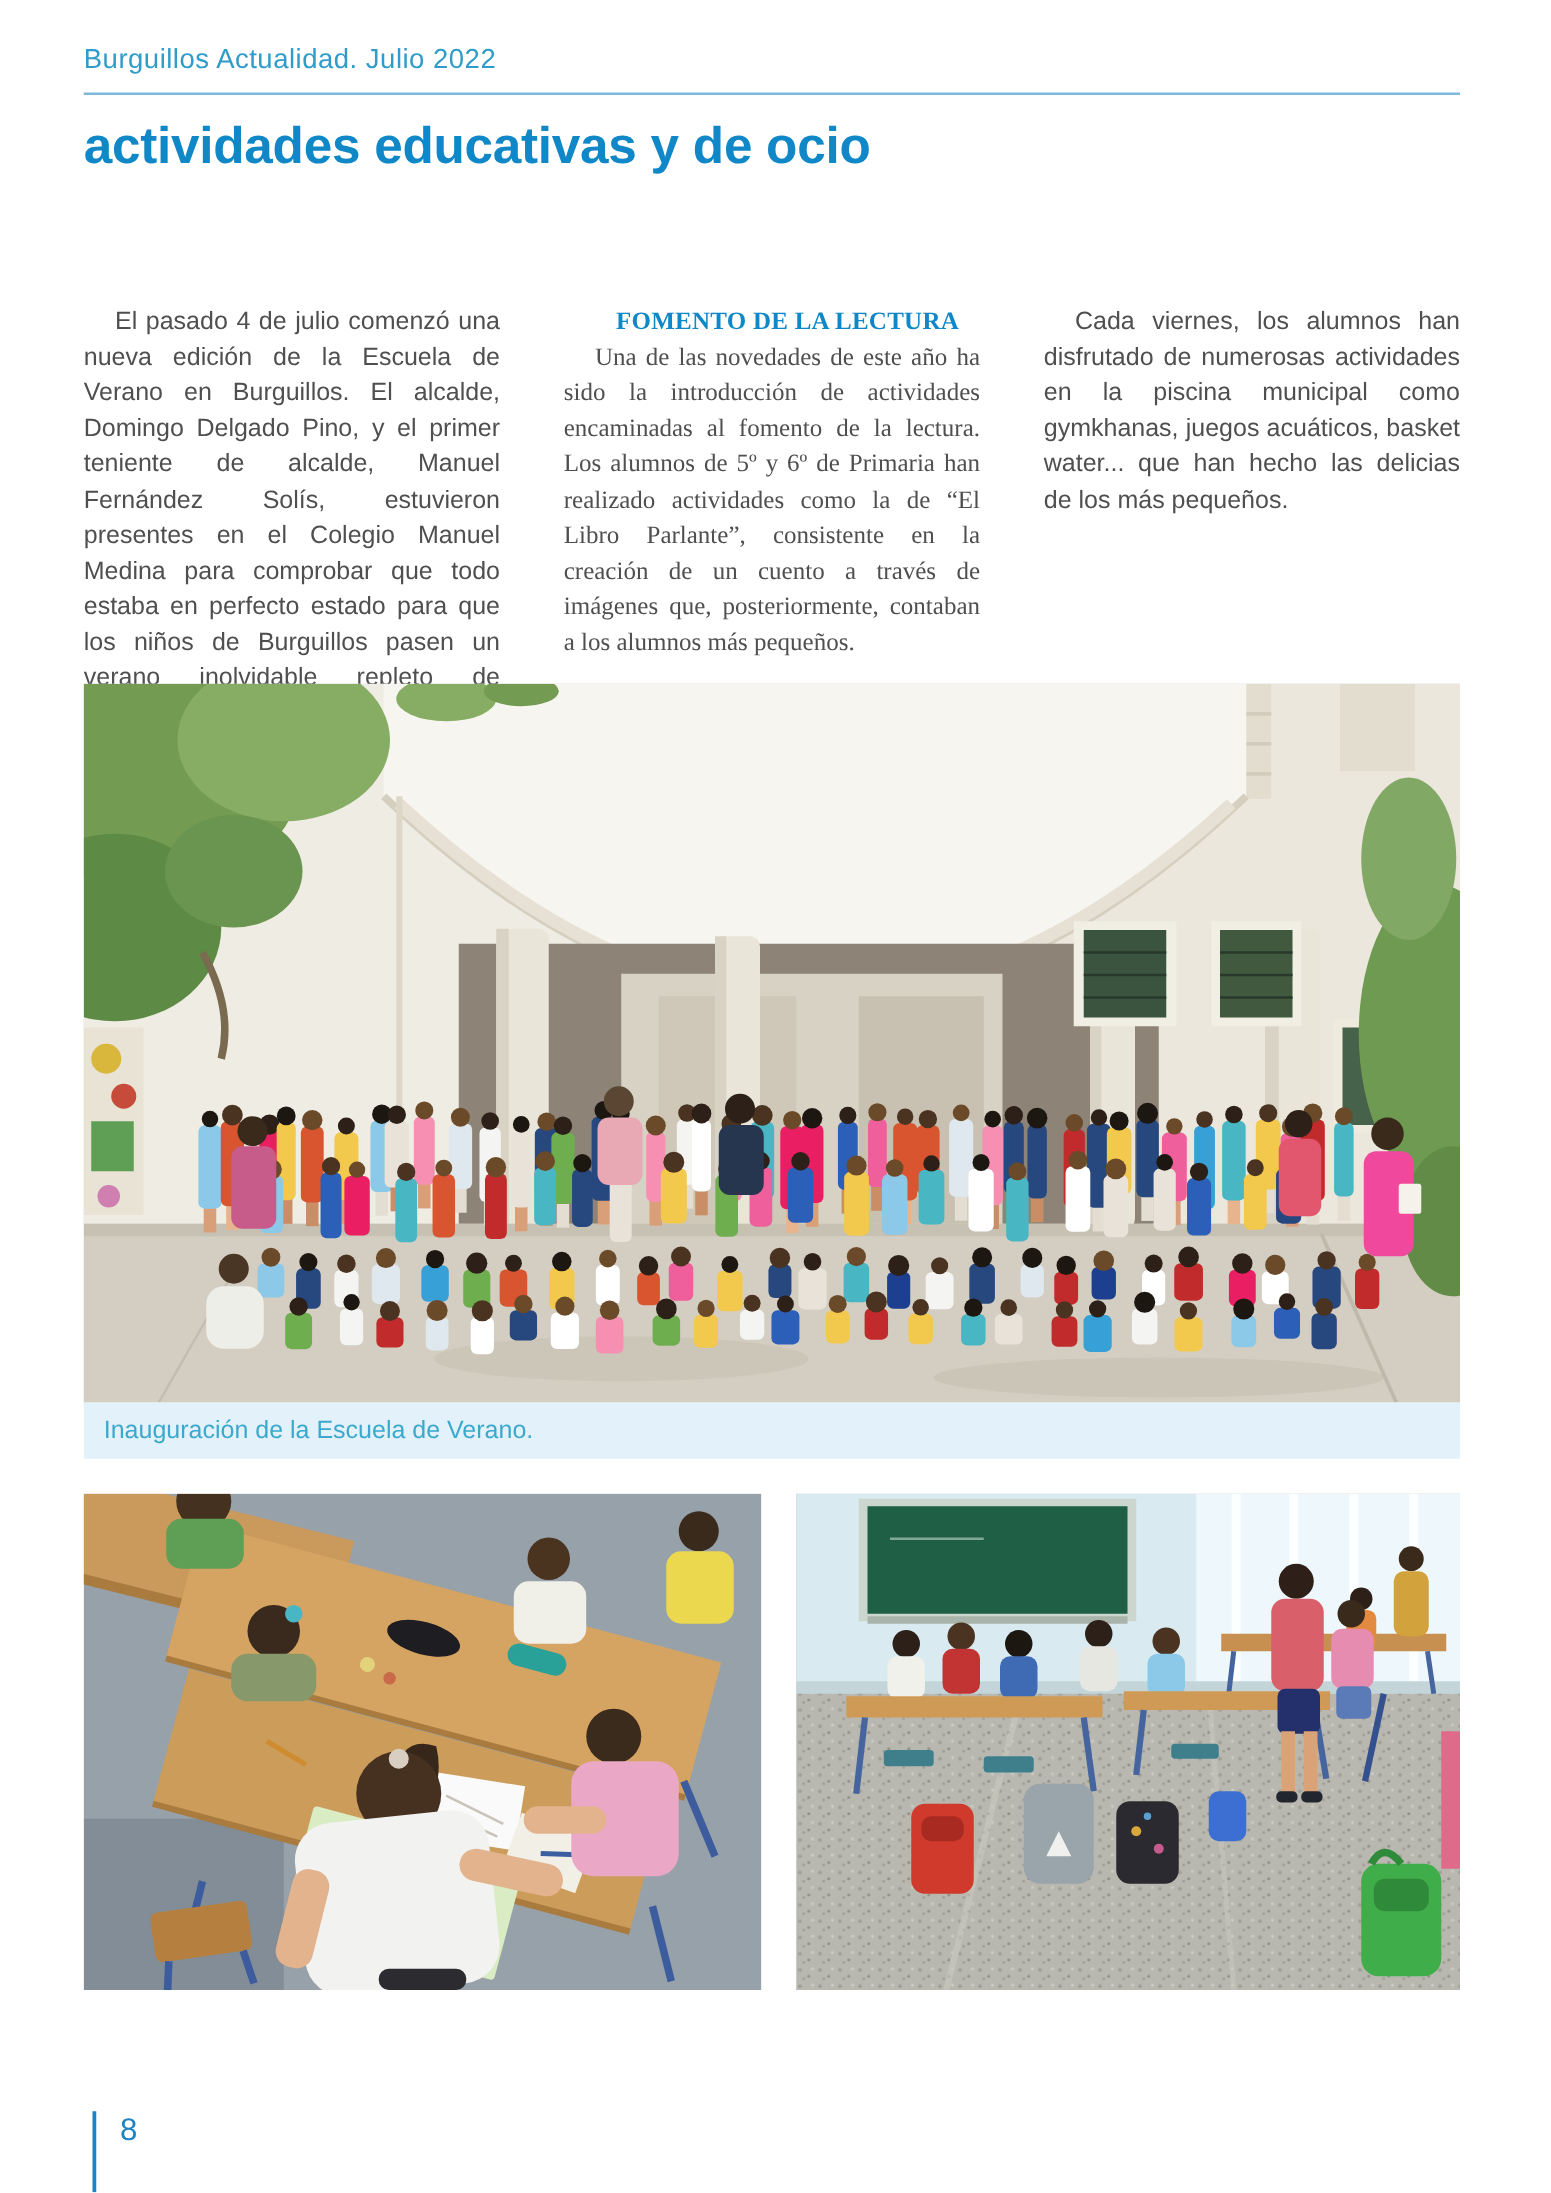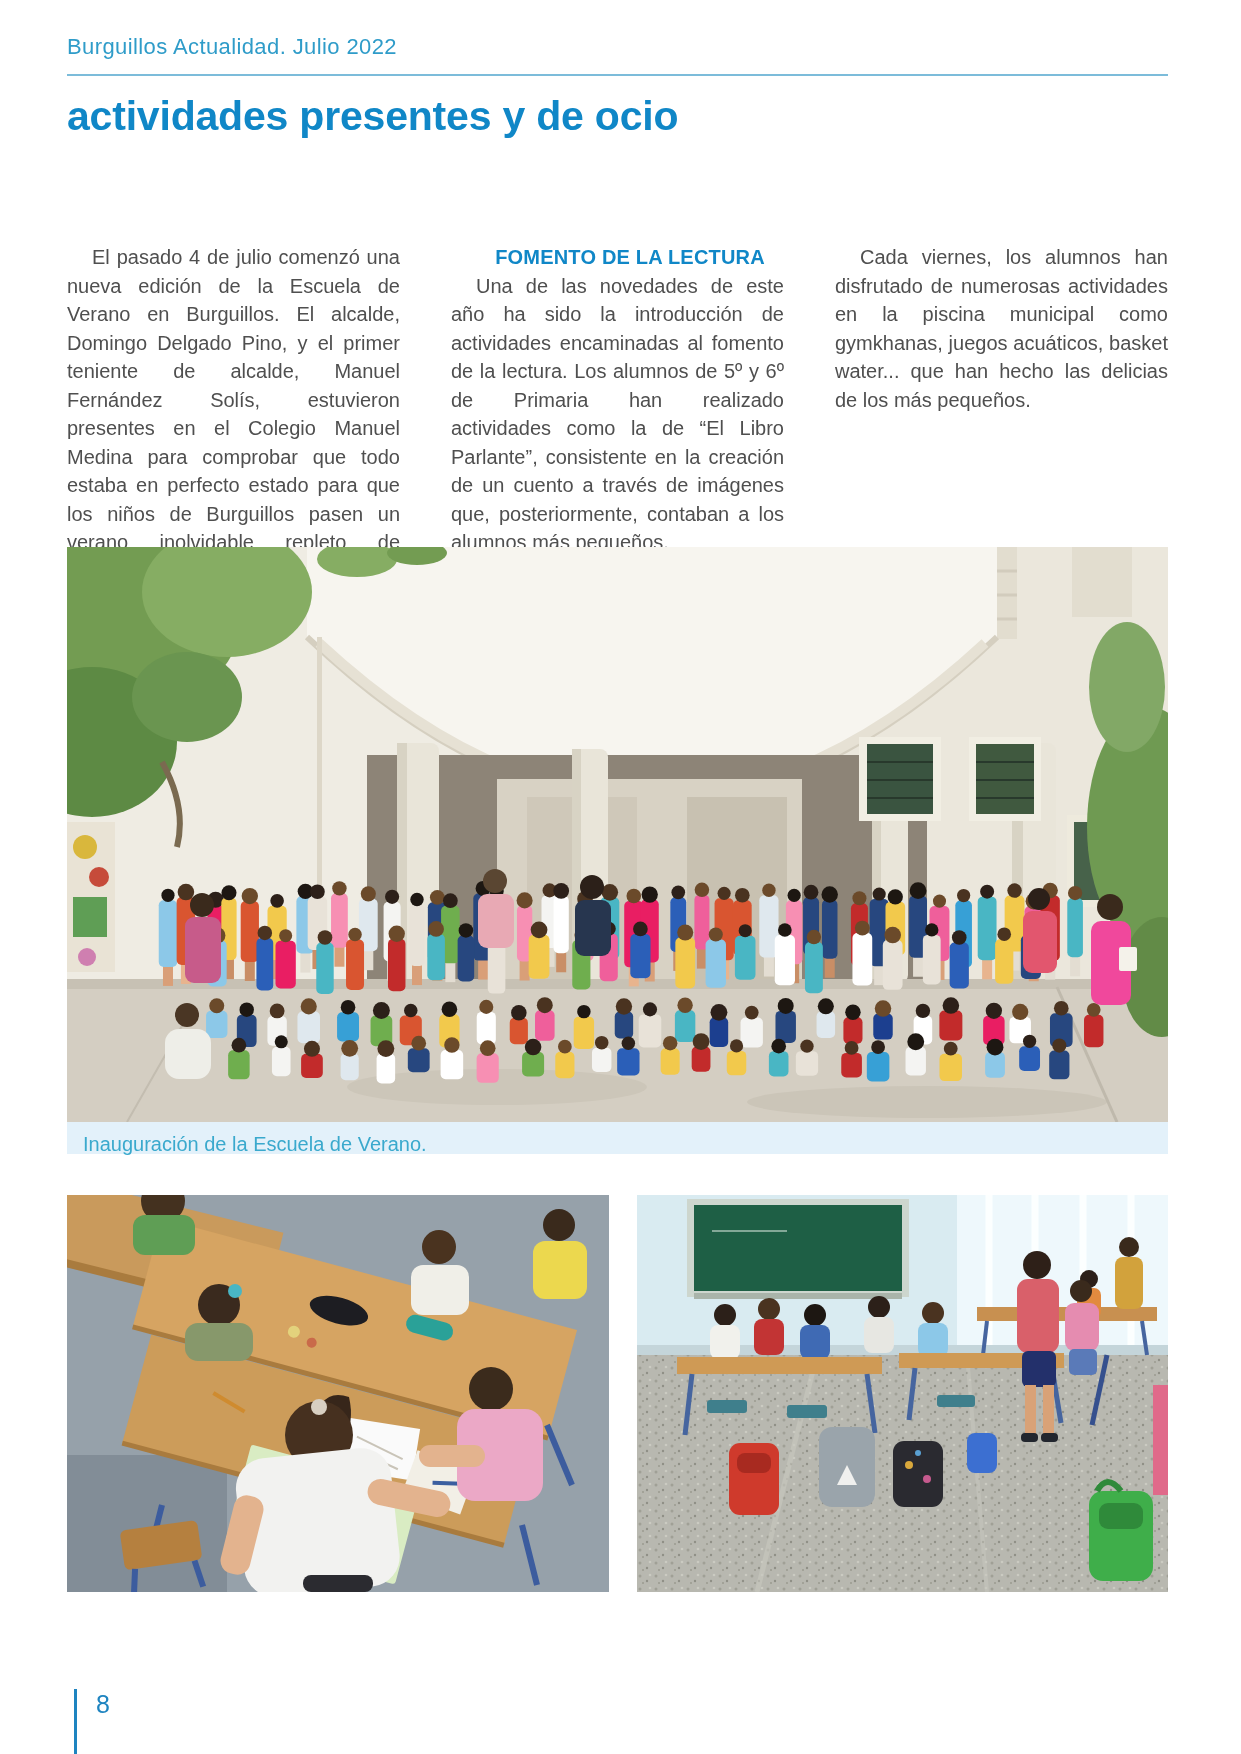--- a/index.html
+++ b/index.html
@@ -16,32 +16,32 @@
   }
   .article-title {
     position:absolute; left:67px; top:92px; width:1080px;
     font-size:41px; font-weight:bold; color:#1087c7; line-height:49px; letter-spacing:-0.2px;
   }
   .col {
     position:absolute; top:243px; width:333px;
     font-size:20px; line-height:28.5px; color:#4f4f4f; text-align:justify;
   }
   .col p { margin:0; text-indent:25px; }
-  .col1 { left:67px; } .col2 { left:451px; } .col3 { left:835px; }
+  .col1 { left:67px; } .col2 { left:451px;font-family:Liberation Serif, serif; } .col3 { left:835px; }
   .col-heading {
     font-weight:bold; color:#1087c7; text-align:center; text-indent:0;
     font-size:20px; margin:0 0 1px 0; letter-spacing:0.2px;
   }
   .photo { position:absolute; overflow:hidden; background:#ccc; }
   .photo svg { display:block; }
   .photo-main  { left:67px; top:547px;  width:1101px; height:575px; }
   .photo-left  { left:67px; top:1195px; width:542px;  height:397px; }
   .photo-right { left:637px; top:1195px; width:531px; height:397px; }
   .caption {
-    position:absolute; left:67px; width:1101px; height:32px;
+    position:absolute; left:67px; width:1101px; height:45px;
     background:#e3f1fa; color:#3aa9cd; font-size:20px; line-height:45px;
     padding-left:16px; box-sizing:border-box;
   }
   .caption1 { top:1122px; }
   .caption2 { top:1597px; }
   .page-rule {
     position:absolute; left:74px; top:1689px; width:3px; height:65px; background:#1e84c0;
   }
   .page-number {
     position:absolute; left:96px; top:1690px; font-size:25px; color:#1e84c0;
@@ -49,21 +49,21 @@
 </style>
 </head>
 <body>
 
 <div class="page">
 
   <div class="masthead">Burguillos Actualidad. Julio 2022</div>
   <div class="masthead-rule"></div>
 
   <div class="article-title">
-    <div>actividades presentes y de ocio</div>
+    <div>actividades educativas y de ocio</div>
   </div>
 
   <div class="col col1">
     <p>El pasado 4 de julio comenzó una nueva edición de la Escuela de Verano en Burguillos. El alcalde, Domingo Delgado Pino, y el primer teniente de alcalde, Manuel Fernández Solís, estuvieron presentes en el Colegio Manuel Medina para comprobar que todo estaba en perfecto estado para que los niños de Burguillos pasen un verano inolvidable repleto de actividades.</p>
   </div>
 
   <div class="col col2">
     <p class="col-heading">FOMENTO DE LA LECTURA</p>
     <p>Una de las novedades de este año ha sido la introducción de actividades encaminadas al fomento de la lectura. Los alumnos de 5º y 6º de Primaria han realizado actividades como la de “El Libro Parlante”, consistente en la creación de un cuento a través de imágenes que, posteriormente, contaban a los alumnos más pequeños.</p>
   </div>

